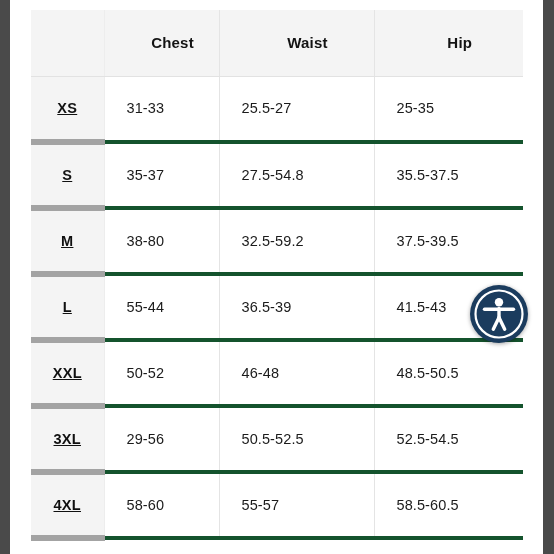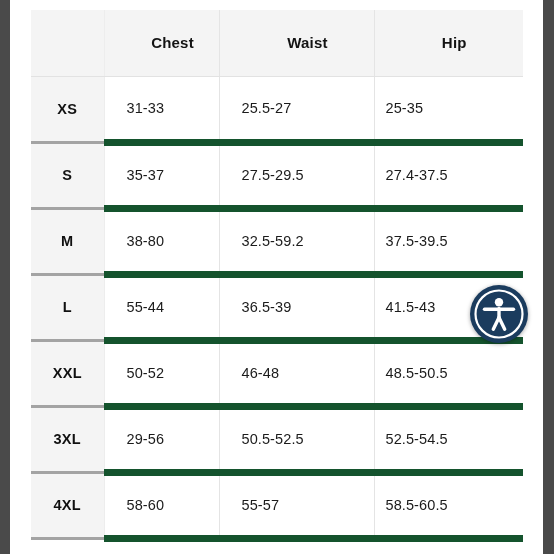--- a/index.html
+++ b/index.html
@@ -57,28 +57,28 @@
   #size-table col.c-chest { width: 115px; }
   #size-table col.c-waist { width: 155px; }
   #size-table col.c-hip   { width: 149px; }
 
   #size-table th,
   #size-table td {
     height: 66px;
     padding: 0 0 0 22px;
     vertical-align: middle;
     border-right: 1px solid #e4e4e4;
-    border-bottom: 7px solid #14532d;
+    border-bottom: 4px solid #14532d;
     font-size: 14.5px;
     color: #1b1b1b;
     letter-spacing: .1px;
     white-space: nowrap;
   }
   #size-table th:last-child,
-  #size-table td:last-child { border-right: none; padding-left: 11px; }
+  #size-table td:last-child { border-right: none; }
 
   
   #size-table thead th {
     background: #f4f4f4;
     font-weight: 700;
     font-size: 15px;
     color: #131313;
     border-bottom: 1px solid #e2e2e2;
     letter-spacing: .2px;
   }
@@ -89,22 +89,23 @@
 
   
   #size-table td.size-cell {
     background: #f4f4f4;
     font-weight: 700;
     font-size: 14.5px;
     color: #101010;
     text-align: center;
     padding-left: 0;
     border-right: 1px solid #ededed;
-    border-bottom: 3px solid #a3a3a3;
+    border-bottom: 6px solid #a3a3a3;
     letter-spacing: .3px;
+    text-decoration: underline;
   }
 
   
   #size-table td.data-cell { background: #ffffff; }
 
   
   #a11y-widget {
     position: absolute;
     left: 470px;
     top: 285px;
@@ -148,22 +149,22 @@
         <tr>
           <td class="size-cell">XS</td>
           <td class="data-cell">31-33</td>
           <td class="data-cell">25.5-27</td>
           <td class="data-cell">25-35</td>
         </tr>
 
         <tr>
           <td class="size-cell">S</td>
           <td class="data-cell">35-37</td>
-          <td class="data-cell">27.5-29.5</td>
-          <td class="data-cell">27.4-37.5</td>
+          <td class="data-cell">27.5-54.8</td>
+          <td class="data-cell">35.5-37.5</td>
         </tr>
 
         <tr>
           <td class="size-cell">M</td>
           <td class="data-cell">38-80</td>
           <td class="data-cell">32.5-59.2</td>
           <td class="data-cell">37.5-39.5</td>
         </tr>
 
         <tr>

